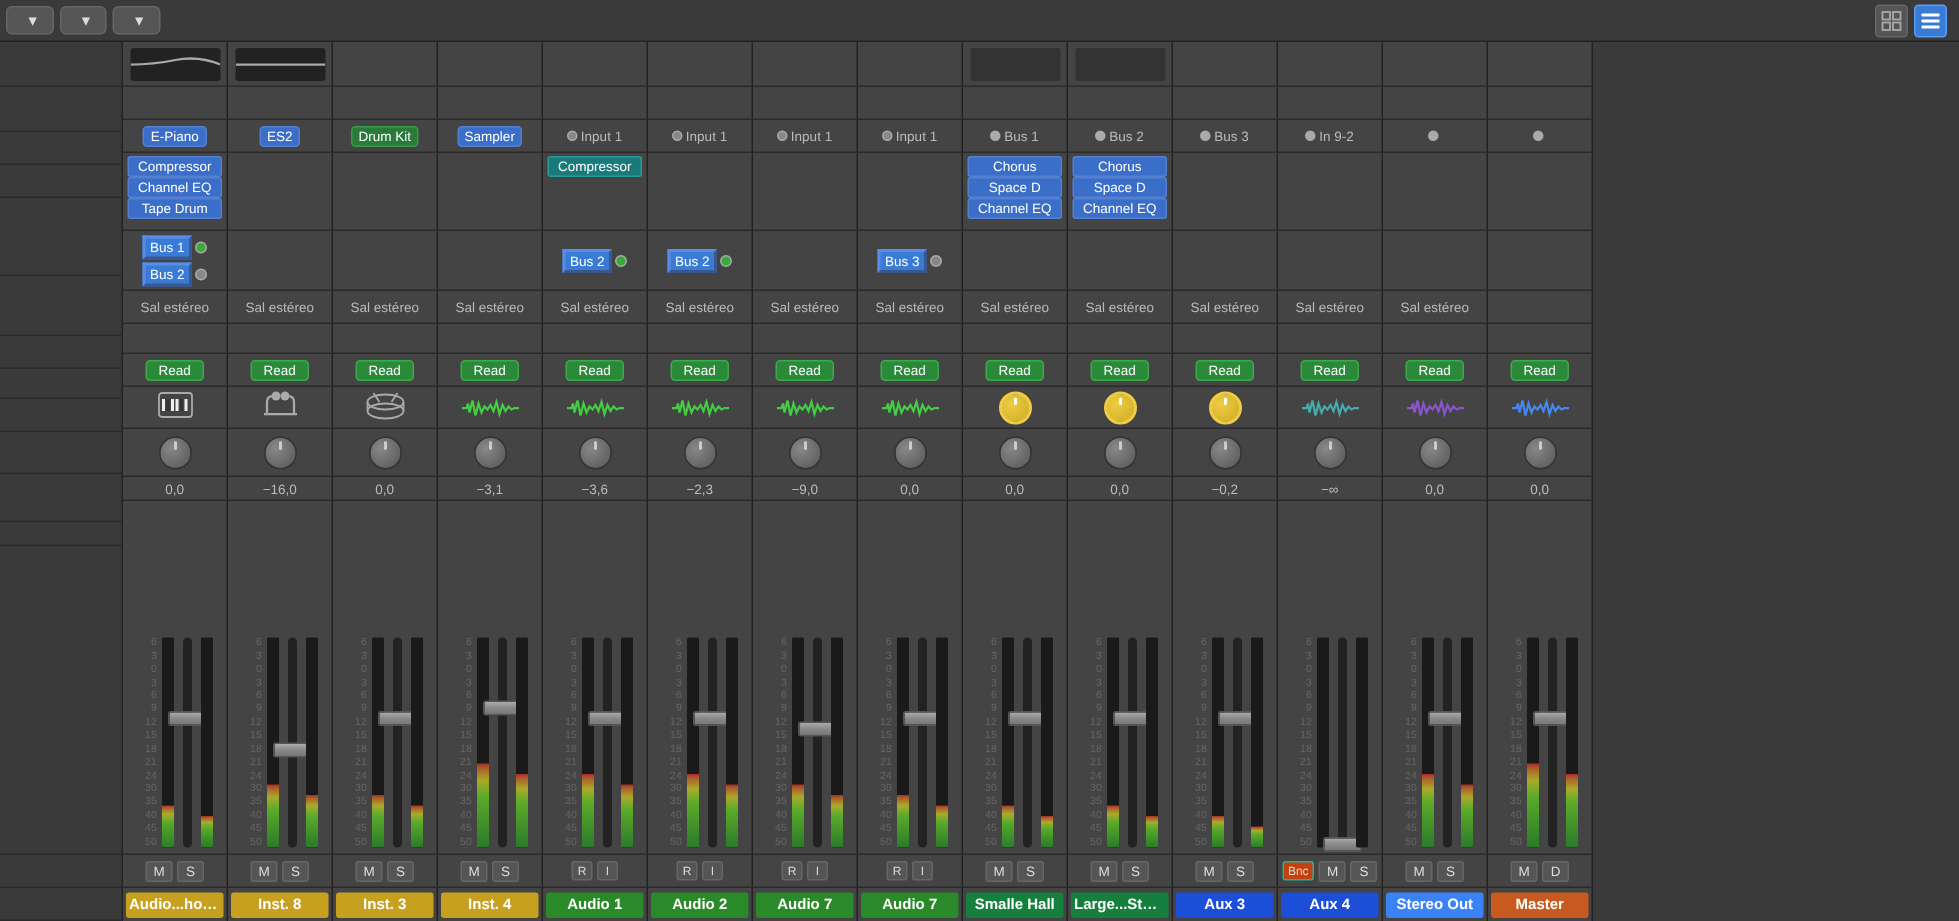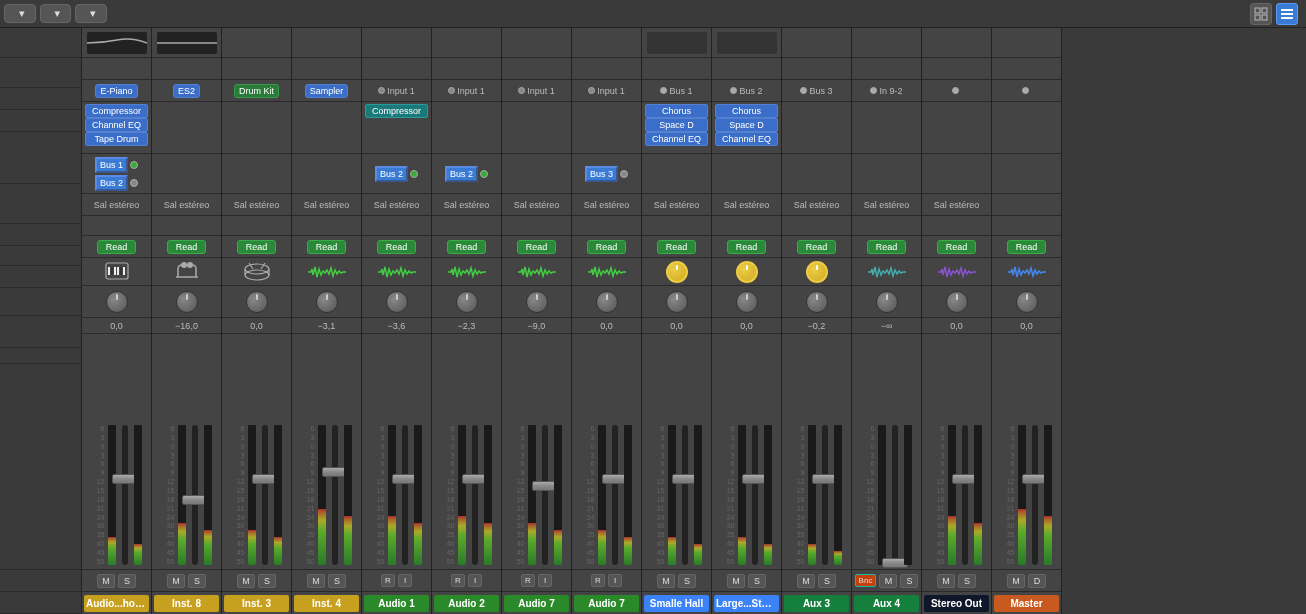--- a/index.html
+++ b/index.html
@@ -245,23 +245,23 @@
       padding: 3px 2px;
       border-radius: 2px;
       white-space: nowrap;
       overflow: hidden;
       text-overflow: ellipsis;
       width: 68px;
       cursor: pointer;
     }
     .name-yellow { background: #c8a020; }
     .name-green { background: #2a8a2a; }
-    .name-blue { background: #3b82f6; }
-    .name-teal { background: #15803d; }
-    .name-purple { background: #0f172a; }
+    .name-blue { background: #15803d; }
+    .name-teal { background: #1d4ed8; }
+    .name-purple { background: #3b82f6; }
     .name-orange { background: #c85a20; }
 
     
     .output-text { font-size: 9px; color: #bbb; }
 
     
     .send-row { display: flex; align-items: center; gap: 2px; }
     .send-dot { width: 8px; height: 8px; border-radius: 50%; background: #888; border: 1px solid #aaa; flex-shrink: 0; }
     .send-dot.green { background: #3aaa3a; }
 

